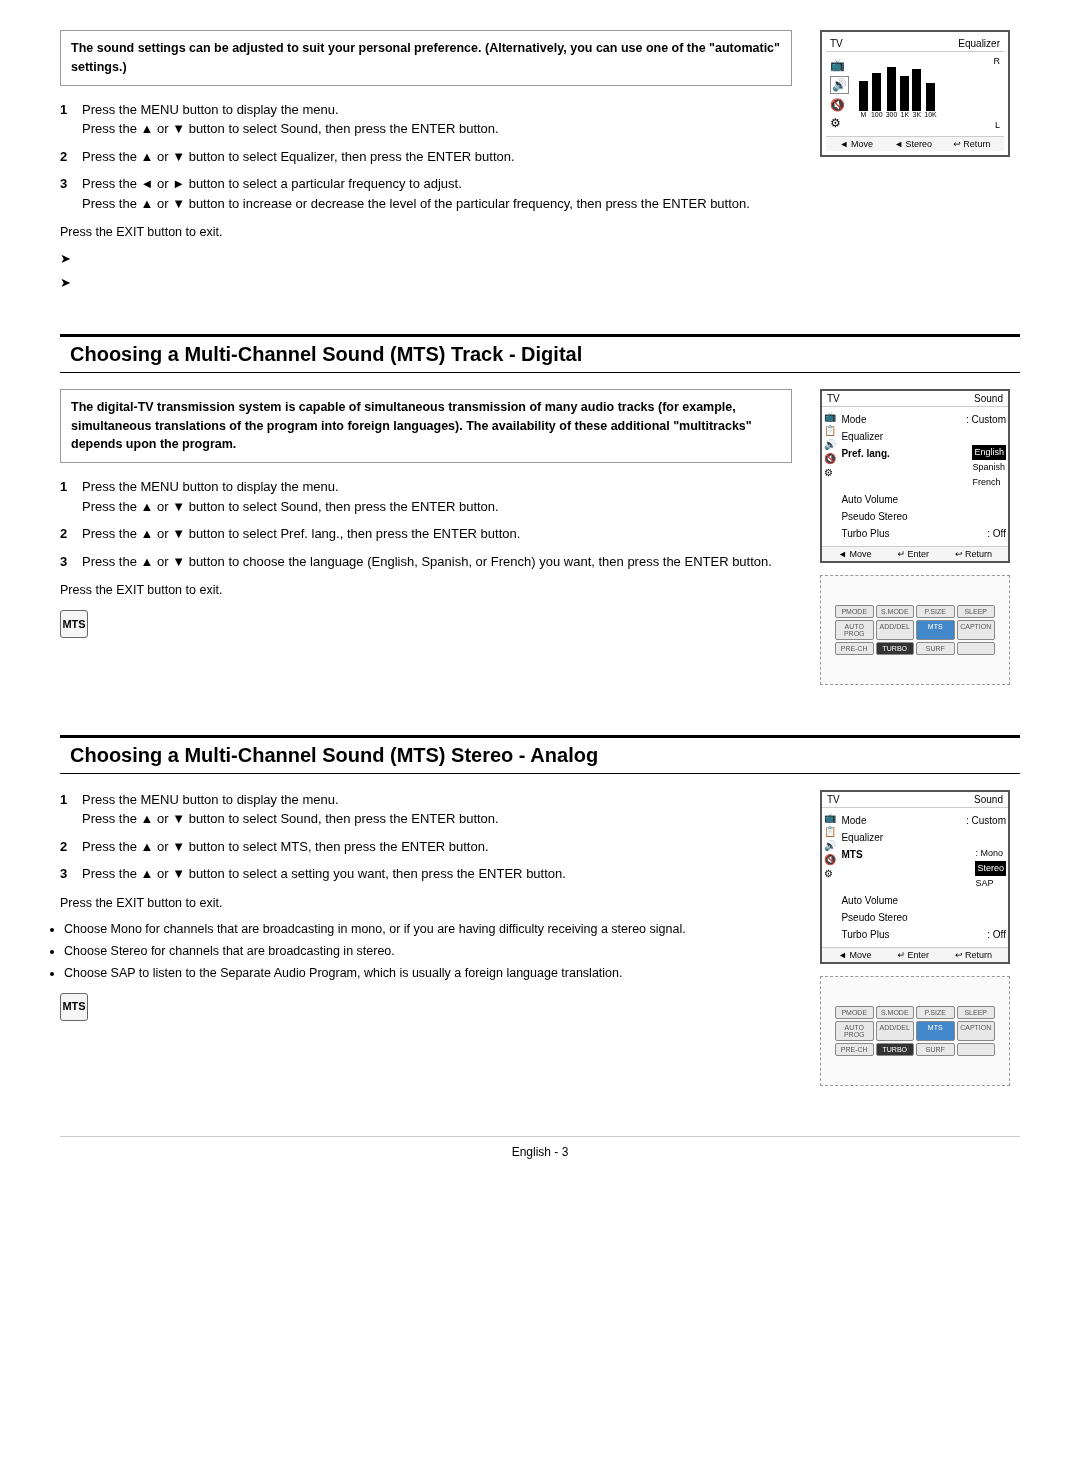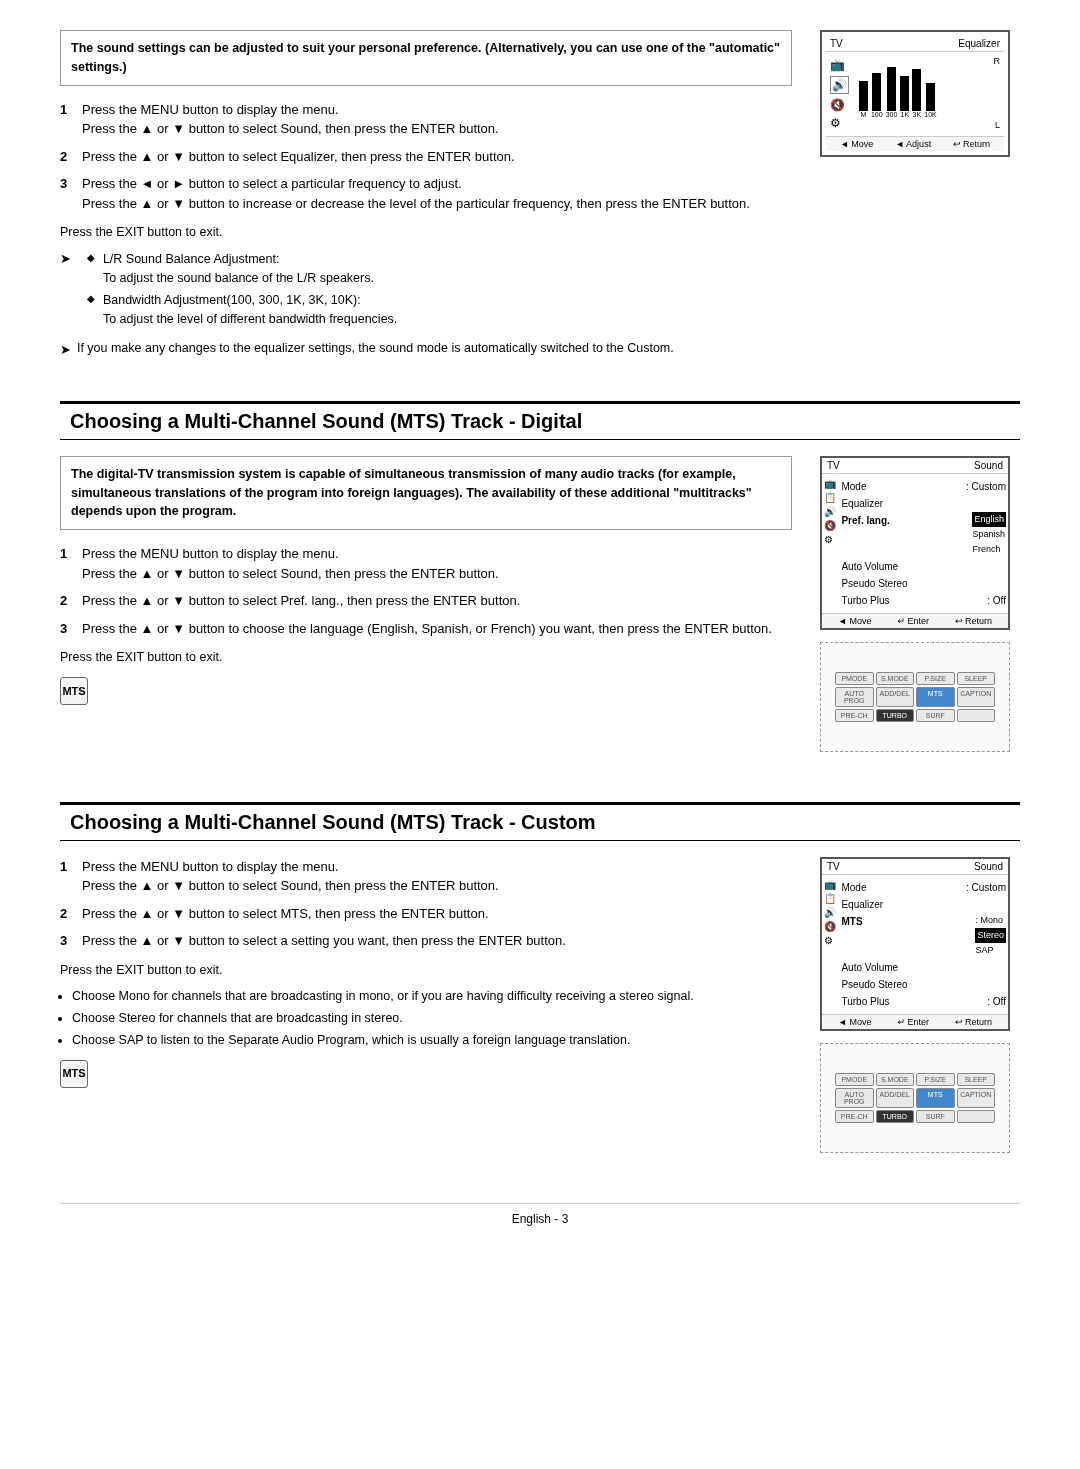--- a/index.html
+++ b/index.html
@@ -80,21 +80,21 @@
       display: flex;
       align-items: flex-start;
       gap: 6px;
       margin: 8px 0 4px 0;
       font-size: 12.5px;
     }
     .arrow-sym { font-size: 13px; margin-top: 1px; }
 
     
     .bullet-list {
-      margin: 6px 0 6px 12px;
+      margin: 6px 0 6px 4px;
     }
     .bullet-list li {
       margin-bottom: 3px;
       line-height: 1.5;
       font-size: 12.5px;
     }
 
     
     .diamond-list { list-style: none; margin-left: 10px; }
     .diamond-list li { position: relative; padding-left: 16px; margin-bottom: 4px; line-height: 1.5; }
@@ -245,31 +245,24 @@
           </div>
         </div>
       </div>
 
       <div class="note-line">
         Press the <b>EXIT</b> button to exit.
       </div>
 
       <div class="arrow-note">
         <span class="arrow-sym">➤</span>
-        <div>
-          <ul class="diamond-list">
-            <li><b>L/R Sound Balance Adjustment:</b><br>To adjust the sound balance of the L/R speakers.</li>
-            <li><b>Bandwidth Adjustment(100, 300, 1K, 3K, 10K):</b><br>To adjust the level of different bandwidth frequencies.</li>
-          </ul>
-        </div>
       </div>
 
       <div class="arrow-note">
         <span class="arrow-sym">➤</span>
-        <span>If you make any changes to the equalizer settings, the sound mode is automatically switched to the <b>Custom</b>.</span>
       </div>
     </div>
 
     <div class="section-sidebar">
       <div class="eq-tv">
         <div style="display:flex; justify-content:space-between; align-items:center; padding: 2px 4px; border-bottom:1px solid #ccc;">
           <span style="font-size:10px;">TV</span>
           <span style="font-size:10px;">Equalizer</span>
         </div>
         <div style="display:flex; padding:4px;">
@@ -307,21 +300,21 @@
               <div style="display:flex;flex-direction:column;align-items:center;">
                 <div style="width:9px;height:28px;background:#000;"></div>
                 <span style="font-size:7px;">10K</span>
               </div>
             </div>
             <div style="text-align:right; font-size:9px; margin-top:2px;">L</div>
           </div>
         </div>
         <div class="eq-footer">
           <span>◄ Move</span>
-          <span>◄ Adjust</span>
+          <span>◄ Stereo</span>
           <span>↩ Return</span>
         </div>
       </div>
     </div>
   </div>
 </div>
 
 <div class="section">
   <div class="section-header">
     <h2>Choosing a Multi-Channel Sound (MTS) Track - Digital</h2>
@@ -432,21 +425,21 @@
           <div class="rbtn">SURF</div>
           <div class="rbtn"></div>
         </div>
       </div>
     </div>
   </div>
 </div>
 
 <div class="section">
   <div class="section-header">
-    <h2>Choosing a Multi-Channel Sound (MTS) Track - Custom</h2>
+    <h2>Choosing a Multi-Channel Sound (MTS) Stereo - Analog</h2>
   </div>
 
   <div class="section-content">
     <div class="section-text">
       <div class="steps">
         <div class="step">
           <span class="step-num">1</span>
           <div class="step-text">
             Press the <b>MENU</b> button to display the menu.<br>
             Press the ▲ or ▼ button to select <b>Sound</b>, then press the <b>ENTER</b> button.

